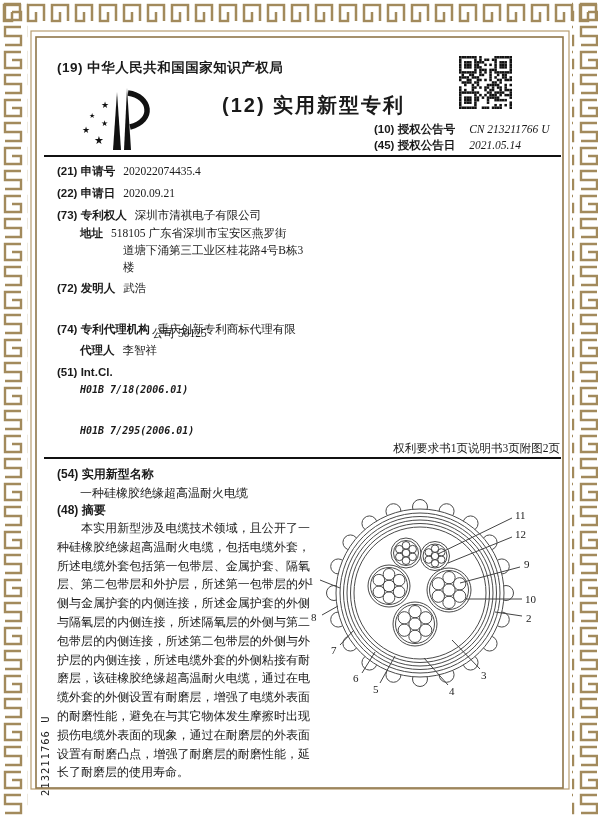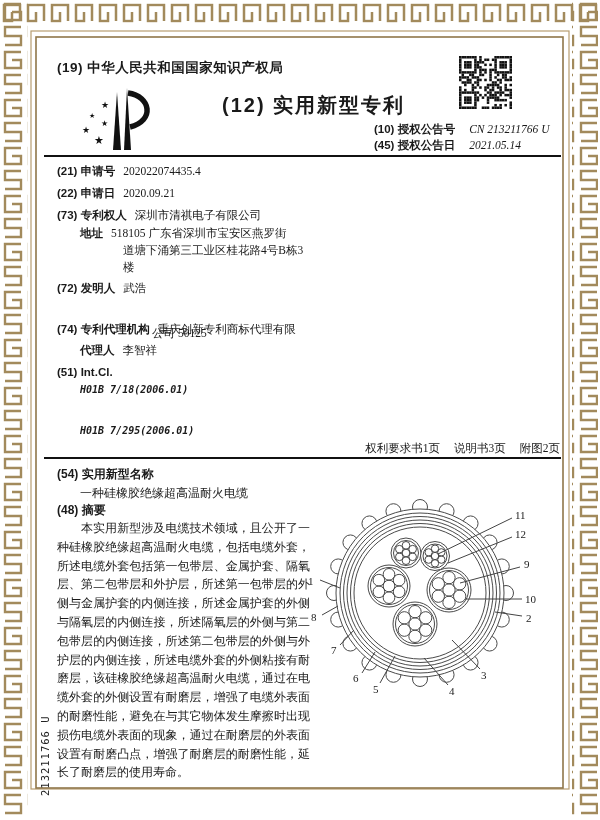--- a/index.html
+++ b/index.html
@@ -14,21 +14,21 @@
   .doctitle{left:222px;top:92px;font-size:20px;letter-spacing:2px;}
   .pubinfo{left:374px;top:121px;font-size:11.5px;line-height:16px;white-space:nowrap;}
   .pubinfo .vl{font-family:"Liberation Serif",serif;font-weight:normal;margin-left:14px;font-style:italic;}
   .row{position:absolute;left:57px;font-size:11.5px;white-space:nowrap;}
   .row .vl{margin-left:8px;font-weight:normal;font-family:"Liberation Serif",serif;}
   .ind1{left:80px !important;}
   .ind2{left:123px !important;}
   .ind3{left:152px !important;}
   .ipc{font-family:"DejaVu Sans Mono",monospace;font-style:italic;font-weight:bold;font-size:10px;}
   .pages{position:absolute;right:40px;top:441px;font-size:11.5px;white-space:nowrap;}
-  .pages span{margin-left:14px;}
+  .pages span{}
   .sec-label{font-size:12px;}
   .abstract{left:57px;top:519px;width:253px;font-size:12px;line-height:18.8px;
             text-align:justify;text-indent:2em;}
   .sidecode{left:39px;top:796px;width:115px;font-size:10.5px;letter-spacing:1px;color:#222;
             font-family:"DejaVu Sans Mono",monospace;transform:rotate(-90deg);transform-origin:0 0;}
   .figwrap{left:302px;top:490px;width:255px;height:218px;}
   .figwrap text{font-size:11px;font-family:"Liberation Serif",serif;fill:#222;}
   .figwrap line{stroke:#444;stroke-width:1;}
   .logo-star{fill:#111;font-size:9px;}
   svg{display:block;}

